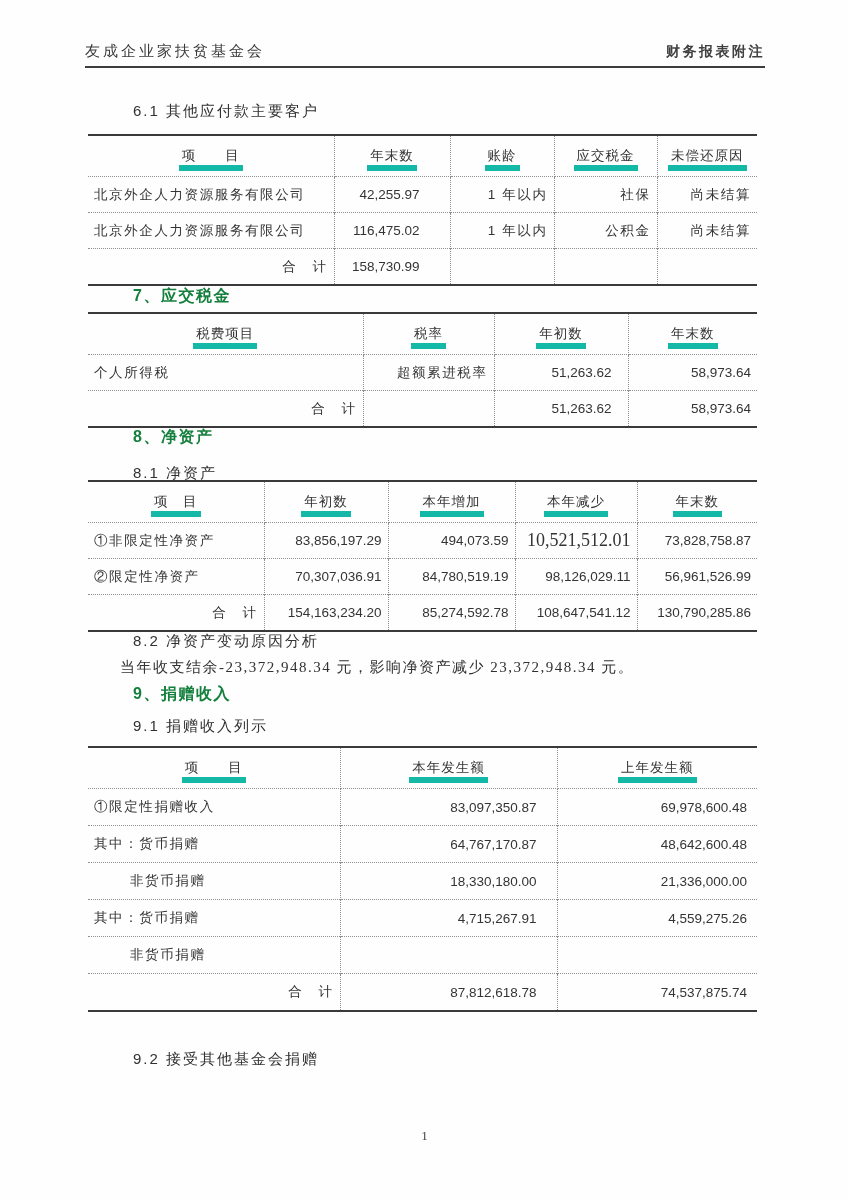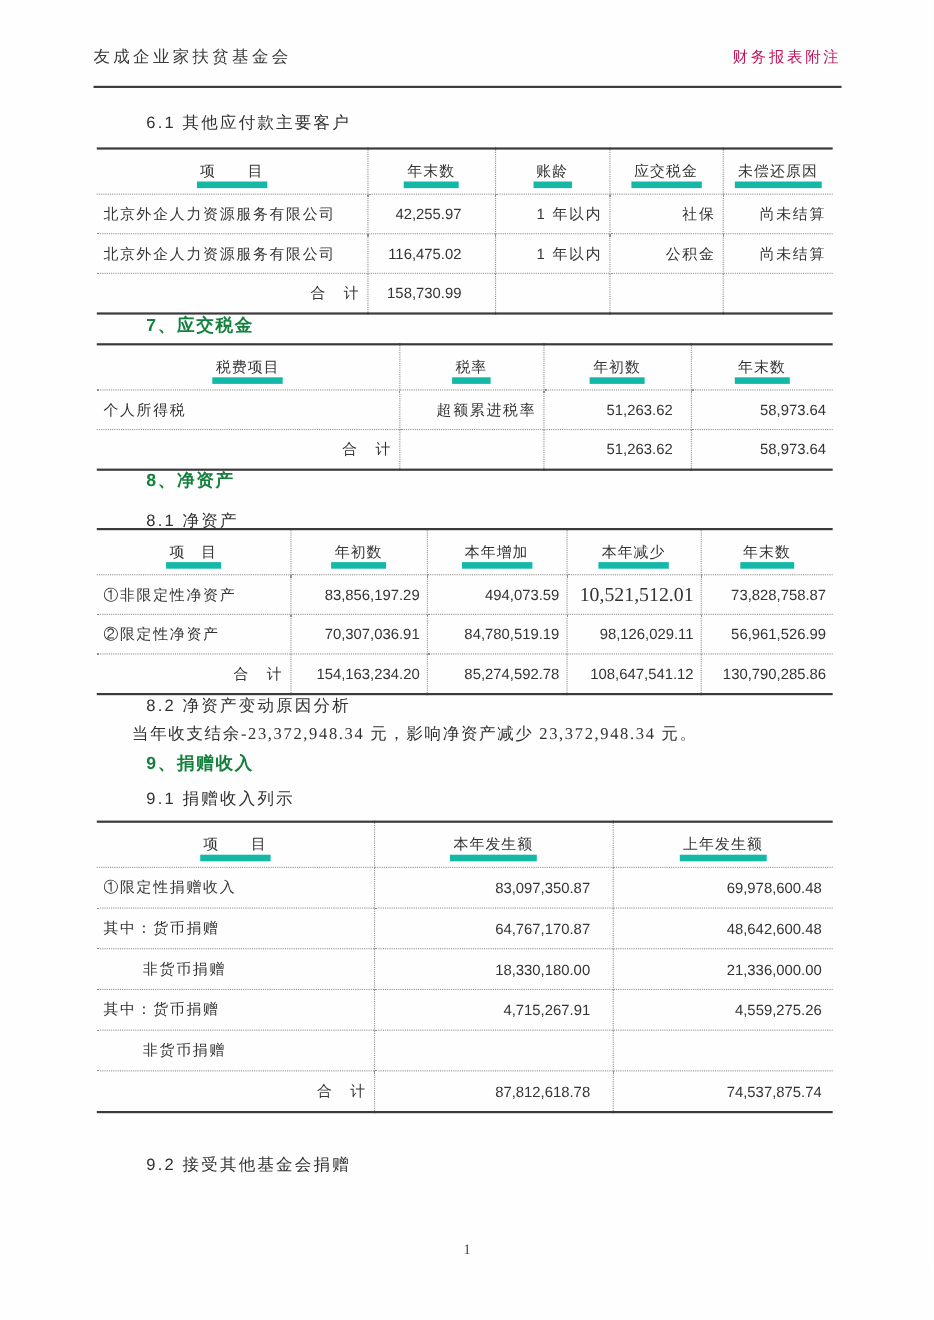--- a/index.html
+++ b/index.html
@@ -6,24 +6,24 @@
   .page{
     position:relative;width:849px;height:1200px;margin:0 auto;
     background:#fefefe;color:#333;
     font-family:"Liberation Sans",sans-serif;
     overflow:hidden;
   }
   
   .page-header{
     position:absolute;top:42px;left:85px;width:680px;
     display:flex;justify-content:space-between;align-items:flex-end;
-    border-bottom:2px solid #3d3d3d;padding-bottom:17px;
+    border-bottom:2px solid #3d3d3d;padding-bottom:5px;
   }
   .org-name{font-size:15px;letter-spacing:3px;color:#3a3a3a;}
-  .doc-type{font-size:14px;letter-spacing:2.5px;color:#be185d;}
+  .doc-type{font-size:14px;letter-spacing:2.5px;color:#404040;font-weight:bold;}
 
   
   .sec{position:absolute;left:133px;font-size:15px;letter-spacing:2px;color:#313131;white-space:nowrap;}
   .sec.bold{font-weight:bold;font-size:16px;color:#15803d;letter-spacing:1.5px;}
   .para{position:absolute;left:120px;font-size:15px;letter-spacing:1.5px;color:#313131;
         font-family:"Liberation Serif",serif;white-space:nowrap;}
 
   
   .tblwrap{position:absolute;left:88px;width:669px;}
   table{width:669px;border-collapse:collapse;table-layout:fixed;

